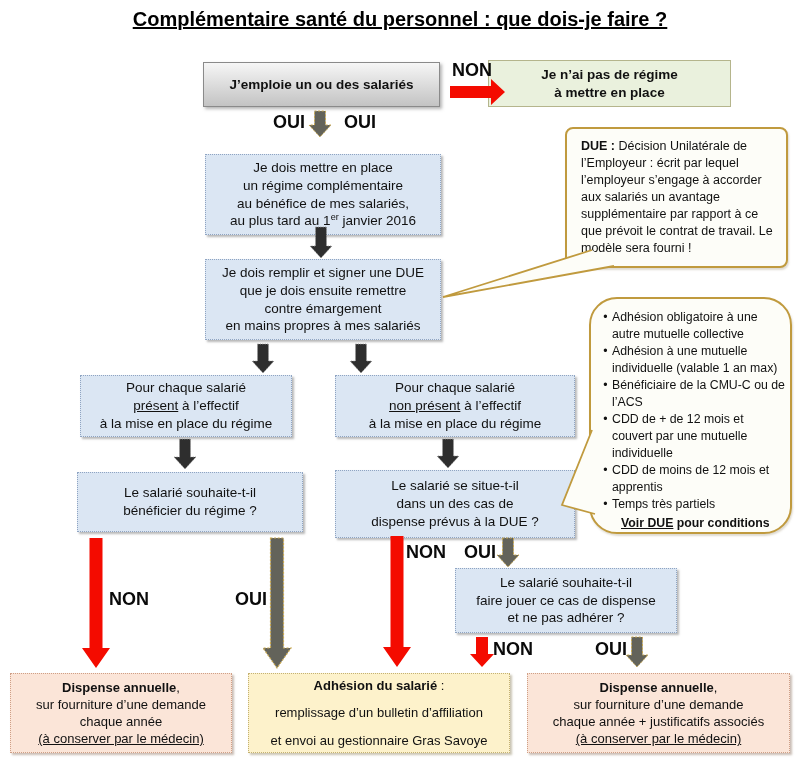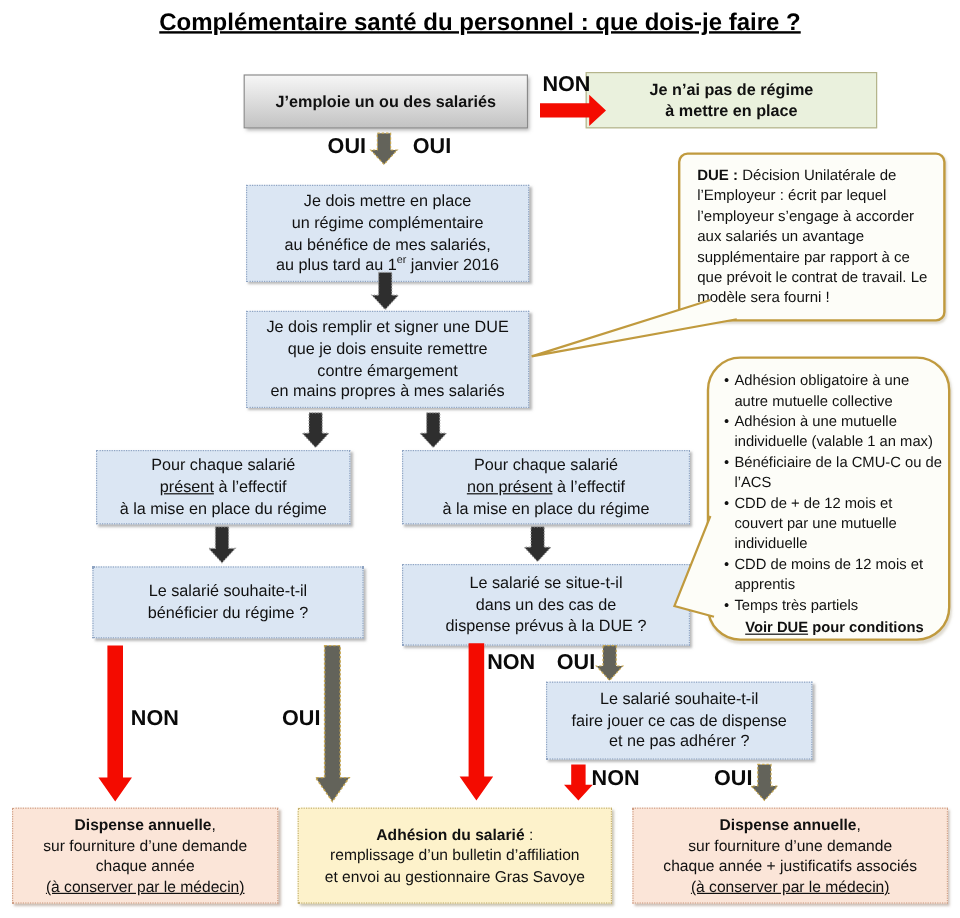--- a/index.html
+++ b/index.html
@@ -9,21 +9,21 @@
          font-size:20px;font-weight:bold;text-decoration:underline;color:#000;}
   .box{position:absolute;box-sizing:border-box;display:flex;flex-direction:column;
        justify-content:center;text-align:center;font-size:13.5px;line-height:1.32;
        padding:3px 5px;z-index:2;}
   .ln{display:block;}
   .blue{background:#dbe6f3;border:1px dotted #8fa4c2;box-shadow:2px 2px 2px rgba(125,125,125,.55);}
   .graybox{background:linear-gradient(#f6f6f6,#c3c3c3);border:1px solid #8a8a8a;
            box-shadow:2px 2px 3px rgba(110,110,110,.5);font-weight:bold;}
   .green{background:#eaf1dd;border:1px solid #b5b58c;font-weight:bold;}
   .salmon{background:#fbe5d8;border:1px dotted #cf9f86;box-shadow:2px 2px 2px rgba(150,125,110,.5);font-size:13px;}
-  .yellow{background:#fdf2cb;border:1px dotted #c4b172;box-shadow:2px 2px 2px rgba(150,140,105,.5);font-size:13px;}
+  .yellow{background:#fdf2cb;border:1px dotted #c4b172;box-shadow:2px 2px 2px rgba(150,140,105,.5);font-size:13px;justify-content:space-between;}
   .bubble{position:absolute;box-sizing:border-box;background:#fdfdf8;border:2px solid #c09a3e;
           border-radius:8px;box-shadow:1px 2px 2px rgba(160,150,120,.35);
           font-size:12.5px;line-height:1.36;z-index:3;text-align:left;}
   #bubble-due{left:565px;top:127px;width:223px;height:141px;padding:9px 12px 8px 14px;}
   #bubble-dispense{left:589px;top:297px;width:203px;height:237px;padding:10px 5px 6px 8px;
                    border-radius:28px;font-size:12.3px;line-height:1.38;}
   .bullet-item{display:flex;}
   .bullet-dot{width:13px;flex:0 0 13px;text-align:center;}
   .bullet-text{flex:1;}
   .bubble-footer{font-weight:bold;padding-left:22px;margin-top:2px;}

